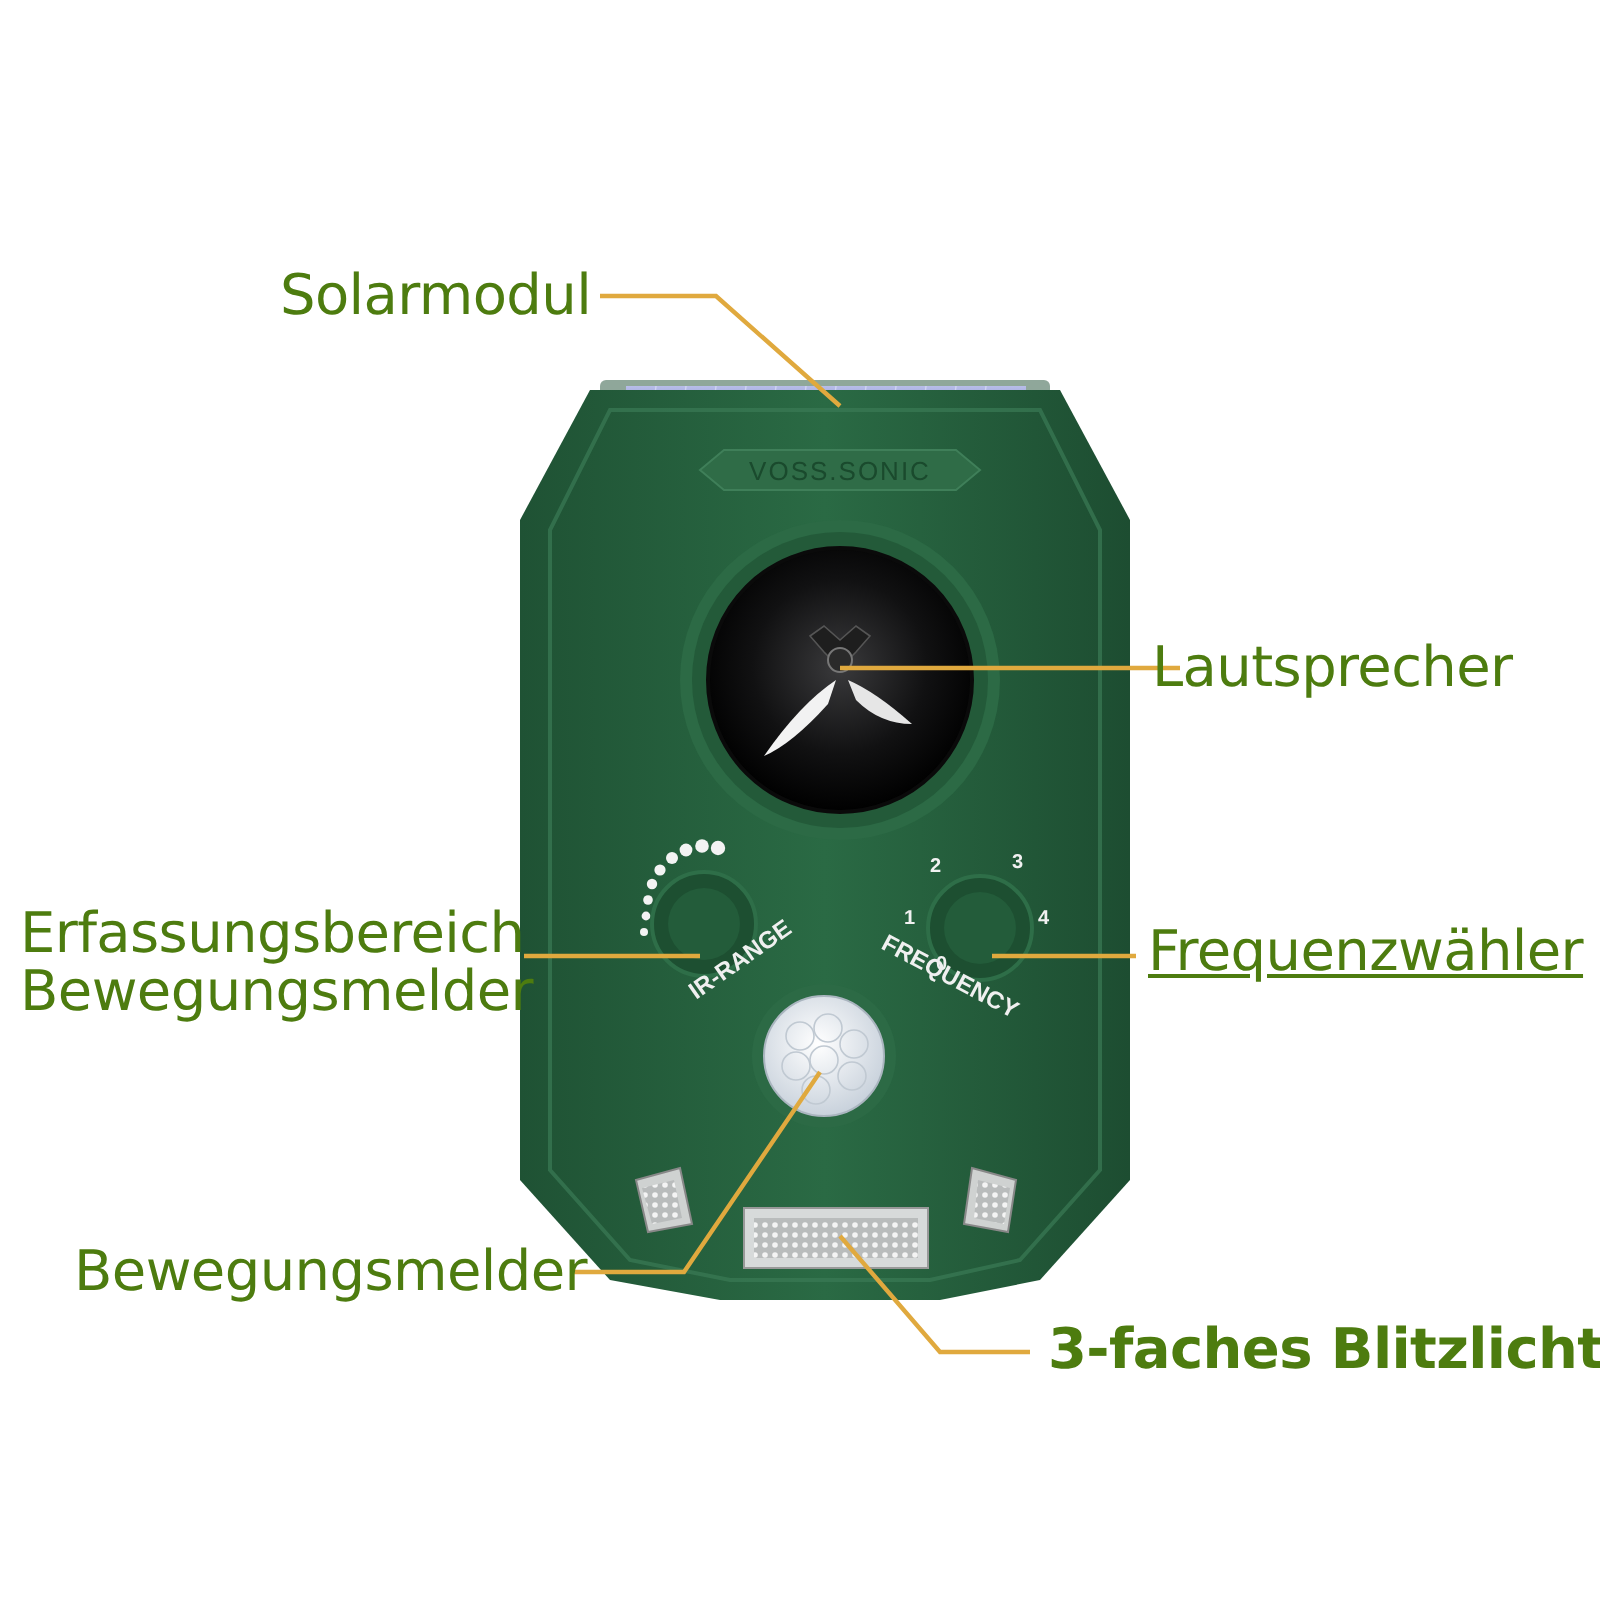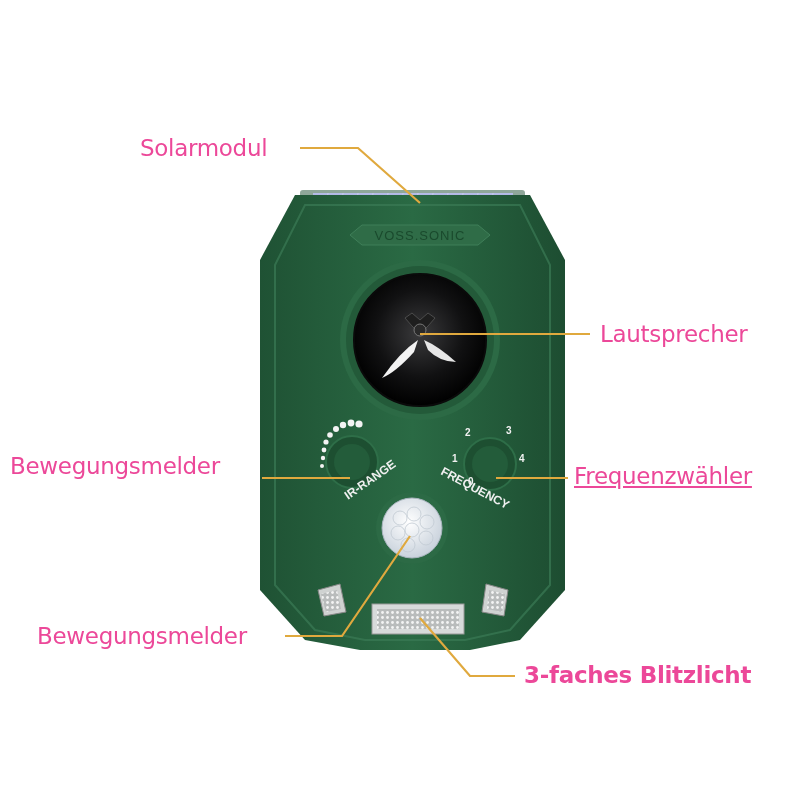--- a/index.html
+++ b/index.html
@@ -1,17 +1,17 @@
 <!DOCTYPE html>
 <html><head>
 <meta charset="utf-8">
 <style>
   html, body { margin:0; padding:0; background:#ffffff; }
   body { width:800px; height:800px; position:relative; overflow:hidden; font-family:"DejaVu Sans", sans-serif; }
-  .label { position:absolute; color:#ec4899; font-size:23px; line-height:30px; white-space:nowrap; letter-spacing:-0.3px; }
+  .label { position:absolute; color:#4d7c0f; font-size:28px; line-height:30px; white-space:nowrap; letter-spacing:-0.3px; }
   svg.stage { position:absolute; left:0; top:0; }
   .knob-num { font-family:"Liberation Sans", sans-serif; font-weight:bold; fill:#f1f1f1; }
 </style>
 </head>
 <body>
 
 <svg class="stage" width="800" height="800" viewBox="0 0 800 800">
   <defs>
     <linearGradient id="bodyGrad" x1="0" y1="0" x2="1" y2="0">
       <stop offset="0" stop-color="#1f5234"></stop>
@@ -130,19 +130,20 @@
     <polyline points="300,148 358,148 420,203"></polyline>
     <polyline points="420,334 590,334"></polyline>
     <polyline points="262,478 350,478"></polyline>
     <polyline points="496,478 568,478"></polyline>
     <polyline points="285,636 342,636 410,536"></polyline>
     <polyline points="420,618 470,676 515,676"></polyline>
   </g>
 </svg>
 
 <div class="label" style="left:140px; top:133px;">Solarmodul</div>
-<div class="label" style="left:600px; top:319px;">Lautsprecher</div>
+<div class="label" style="left:576px; top:319px;">Lautsprecher</div>
 <div class="label" style="left:10px; top:452px; line-height:29px;">
+  <div>Erfassungsbereich</div>
   <div>Bewegungsmelder</div>
 </div>
 <div class="label" style="left:574px; top:461px;text-decoration:underline;">Frequenzwähler</div>
 <div class="label" style="left:37px; top:621px;">Bewegungsmelder</div>
 <div class="label" style="left:524px; top:660px;font-weight:bold;">3-faches Blitzlicht</div>
 
 </body></html>

